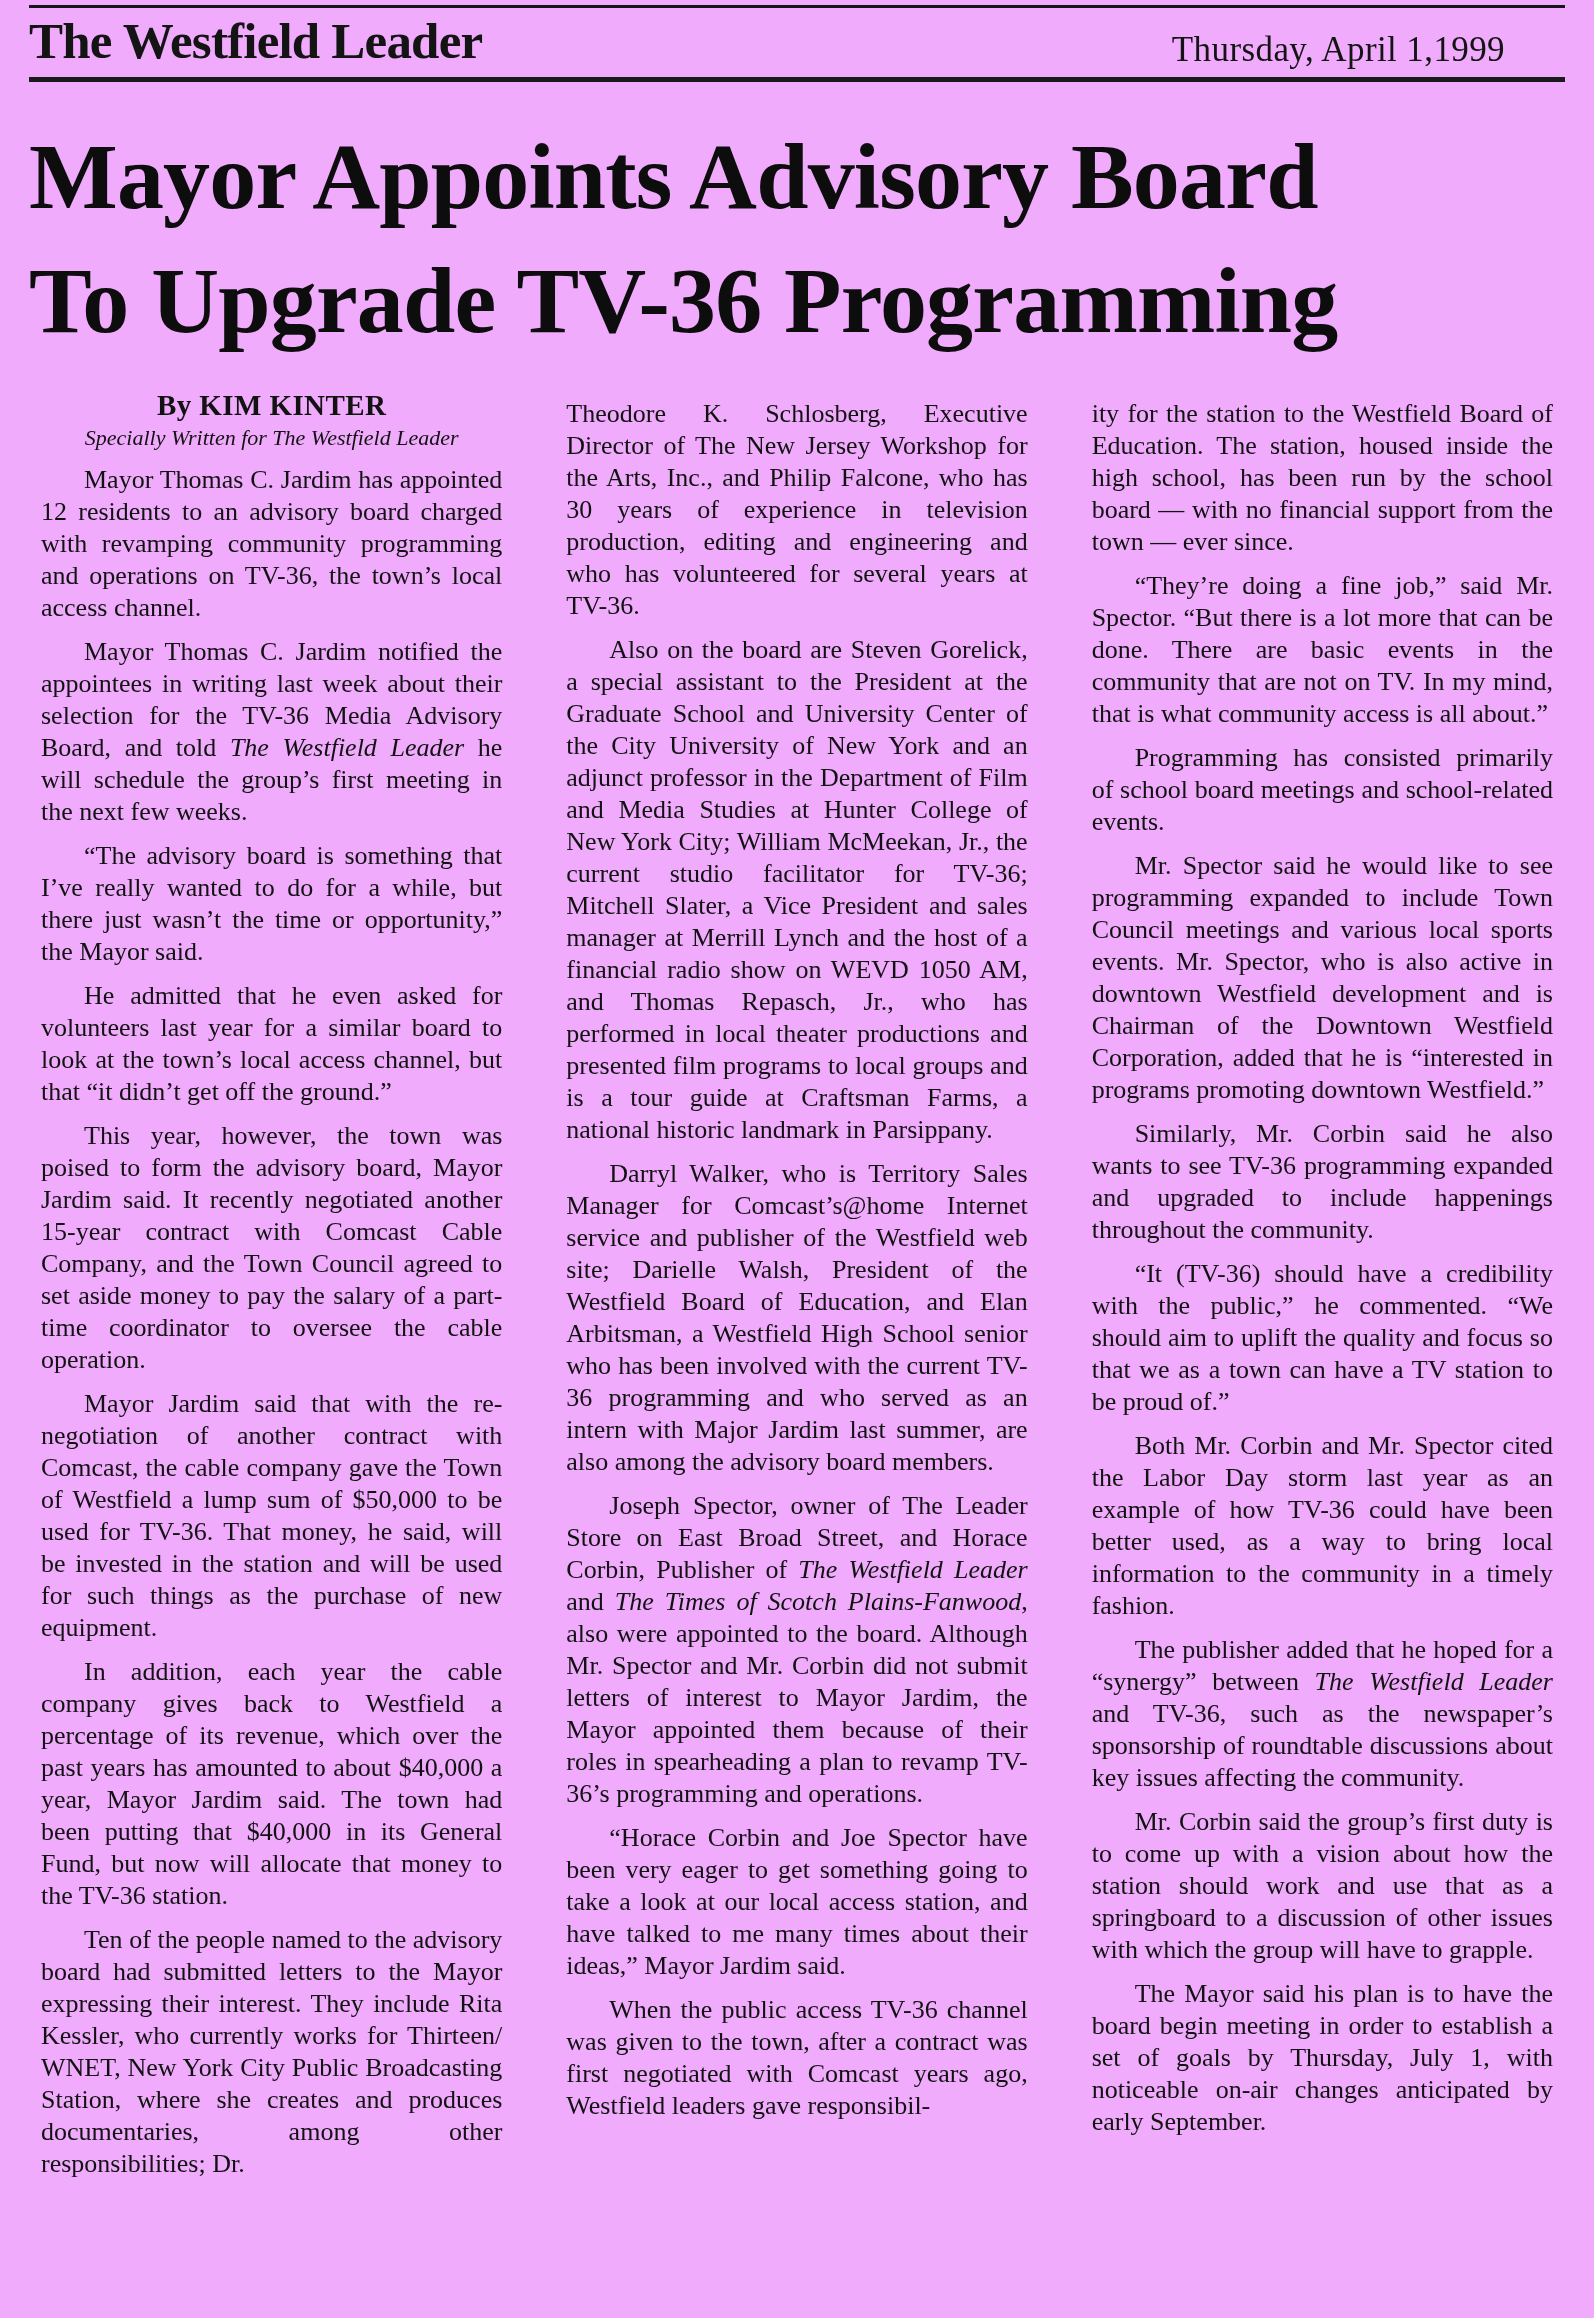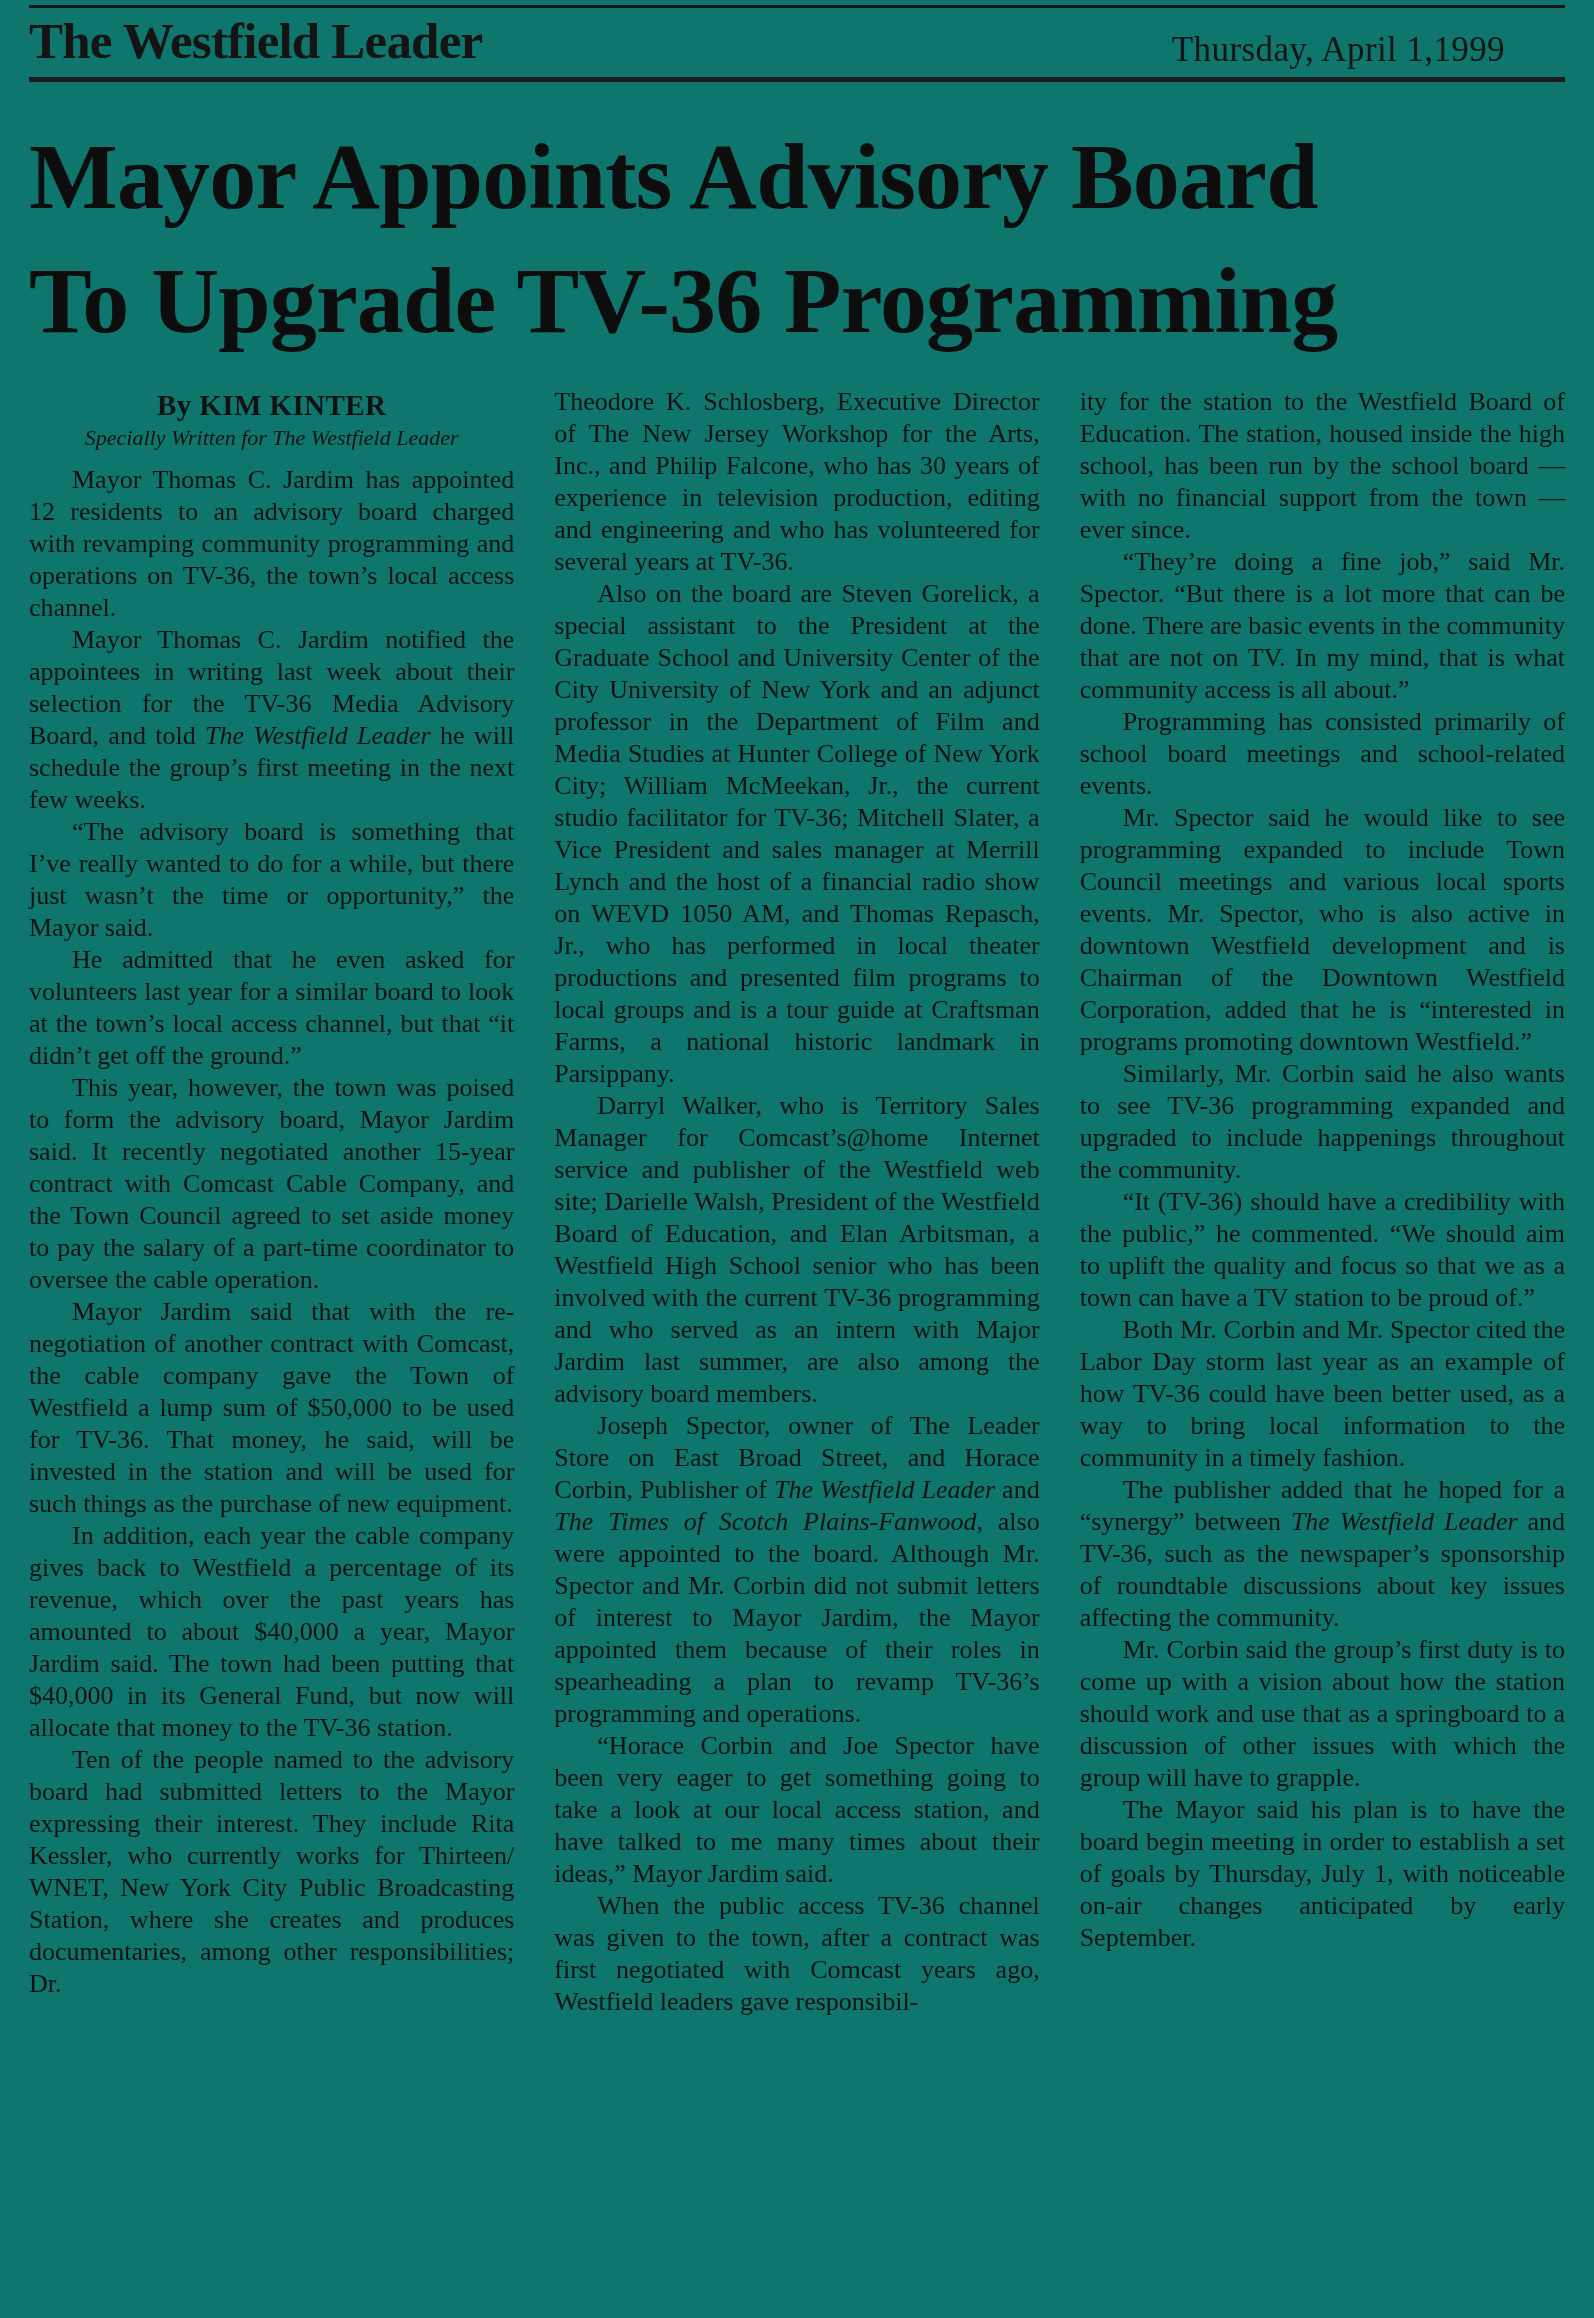--- a/index.html
+++ b/index.html
@@ -1,21 +1,21 @@
 <!DOCTYPE html>
 <html style="font-size:12.8px"><head>
 <meta charset="utf-8">
 <style>
   html, body { margin: 0; padding: 0; background: #e8e8e6; }
   .page {
     position: relative;
     width: 1594px;
     height: 2319px;
     margin: 0 auto;
-    background: #0f766e;
+    background: #f0abfc;
     box-sizing: border-box;
     padding: 0 29px;
     font-family: "Liberation Serif", "DejaVu Serif", serif;
     color: #141414;
     overflow: hidden;
   }
   .top-rule {
     height: 3.2px;
     background: #161616;
     margin-top: 4.8px;
@@ -54,21 +54,21 @@
     gap: 40px;
     margin-top: 24px;
   }
   .col {
     flex: 1 1 0;
     text-align: justify;
     font-size: 26px;
     line-height: 32px;
     color: #121212;
   }
-  .col p { margin: 0; text-indent: 43px; }
+  .col p { margin: 12px; text-indent: 43px; }
   .col p.no-indent { text-indent: 0; }
   .byline {
     text-align: center;
     margin: 3.2px 0 12.8px 0;
     line-height: 1.15;
   }
   .byline-author {
     font-size: 29px;
     font-weight: 700;
     letter-spacing: 0.4px;

